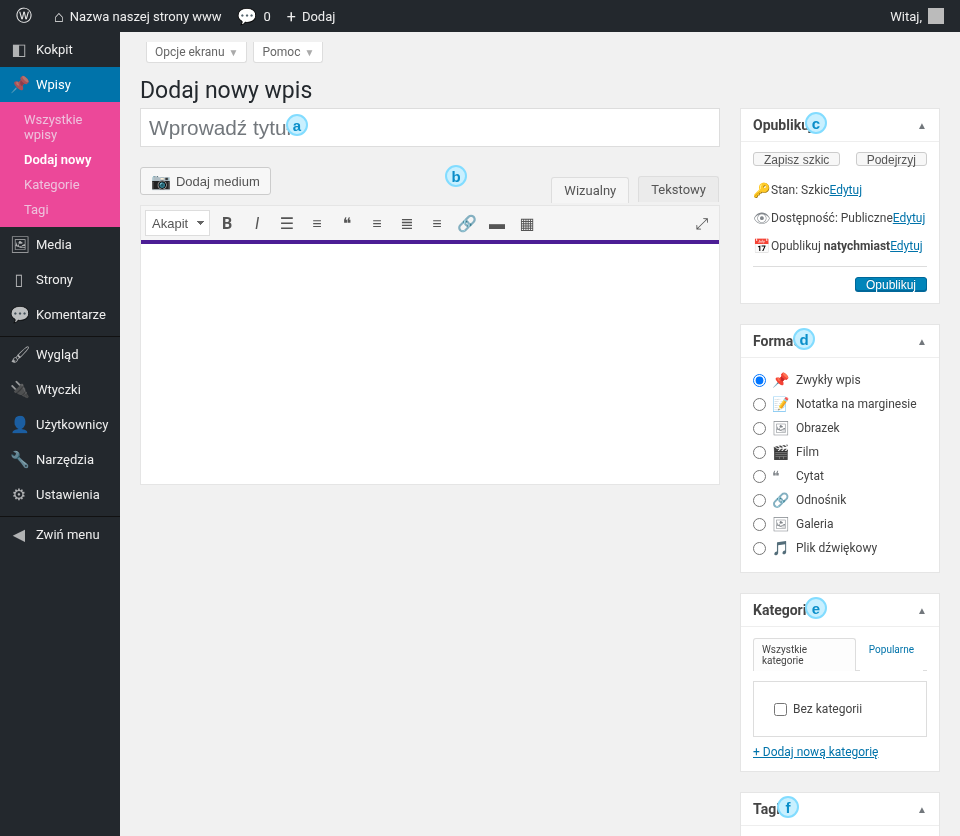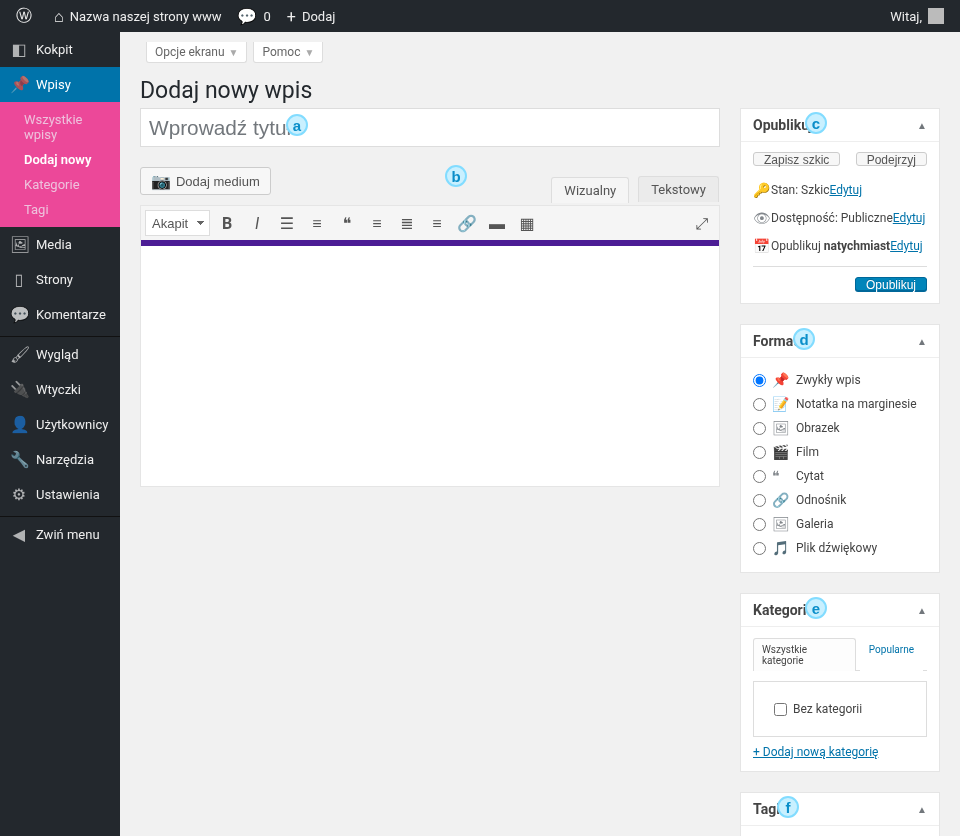--- a/index.html
+++ b/index.html
@@ -39,21 +39,21 @@
 .title-input { width: 100%; padding: 3px 8px; font-size: 1.6em; line-height: 1.5; border: 1px solid #ddd; background: #fff; color: #333; margin-bottom: 20px; }
 .title-input::placeholder { color: #72777c; }
 
 .media-btn { display: inline-flex; align-items: center; border: 1px solid #ccc; background: #f7f7f7; padding: 0 10px; height: 28px; border-radius: 3px; font-size: 13px; color: #555; cursor: pointer; margin-bottom: 10px; }
 .media-btn .mi { margin-right: 5px; font-size: 16px; color: #82878c; }
 
 .editor-wrap { border: 1px solid #e5e5e5; background: #fff; position: relative; }
 .editor-tabs { position: absolute; top: -30px; right: 0; display: flex; }
 .editor-tab { padding: 5px 12px; border: 1px solid #ddd; border-bottom: none; background: #ebebeb; color: #555; font-size: 13px; cursor: pointer; margin-left: 9px; border-radius: 3px 3px 0 0; text-align: right; }
 .editor-tab.active { background: #f5f5f5; border-bottom-color: #f5f5f5; color: #555; position: relative; bottom: -1px; }
-.toolbar { background: #f5f5f5; border-bottom: 6px solid #4c1d95; padding: 2px; display: flex; align-items: center; flex-wrap: wrap; min-height: 34px; }
+.toolbar { background: #f5f5f5; border-bottom: 4px solid #4c1d95; padding: 2px; display: flex; align-items: center; flex-wrap: wrap; min-height: 34px; }
 .fmt-select { border: 1px solid #ddd; background: #fff; padding: 2px 20px 2px 6px; font-size: 13px; color: #555; margin: 2px; height: 26px; appearance: none; background-image: linear-gradient(45deg, transparent 50%, #666 50%), linear-gradient(135deg, #666 50%, transparent 50%); background-position: right 8px center, right 4px center; background-size: 4px 4px; background-repeat: no-repeat; }
 .tb-btn { width: 28px; height: 28px; display: inline-flex; align-items: center; justify-content: center; color: #555; font-size: 16px; cursor: pointer; border-radius: 2px; margin: 1px; }
 .tb-btn.fs { margin-left: auto; }
 .editor-body { min-height: 240px; background: #fff; }
 .status-bar { border-top: 1px solid #ddd; padding: 5px 10px; font-size: 12px; color: #666; background: #fff; }
 
 .metabox { background: #fff; border: 1px solid #e5e5e5; margin-bottom: 20px; }
 .metabox h2 { font-size: 14px; padding: 8px 12px; border-bottom: 1px solid #eee; display: flex; justify-content: space-between; align-items: center; cursor: pointer; }
 .metabox h2 .toggle { color: #72777c; font-size: 10px; }
 .metabox .inside { padding: 10px 12px 12px; }

